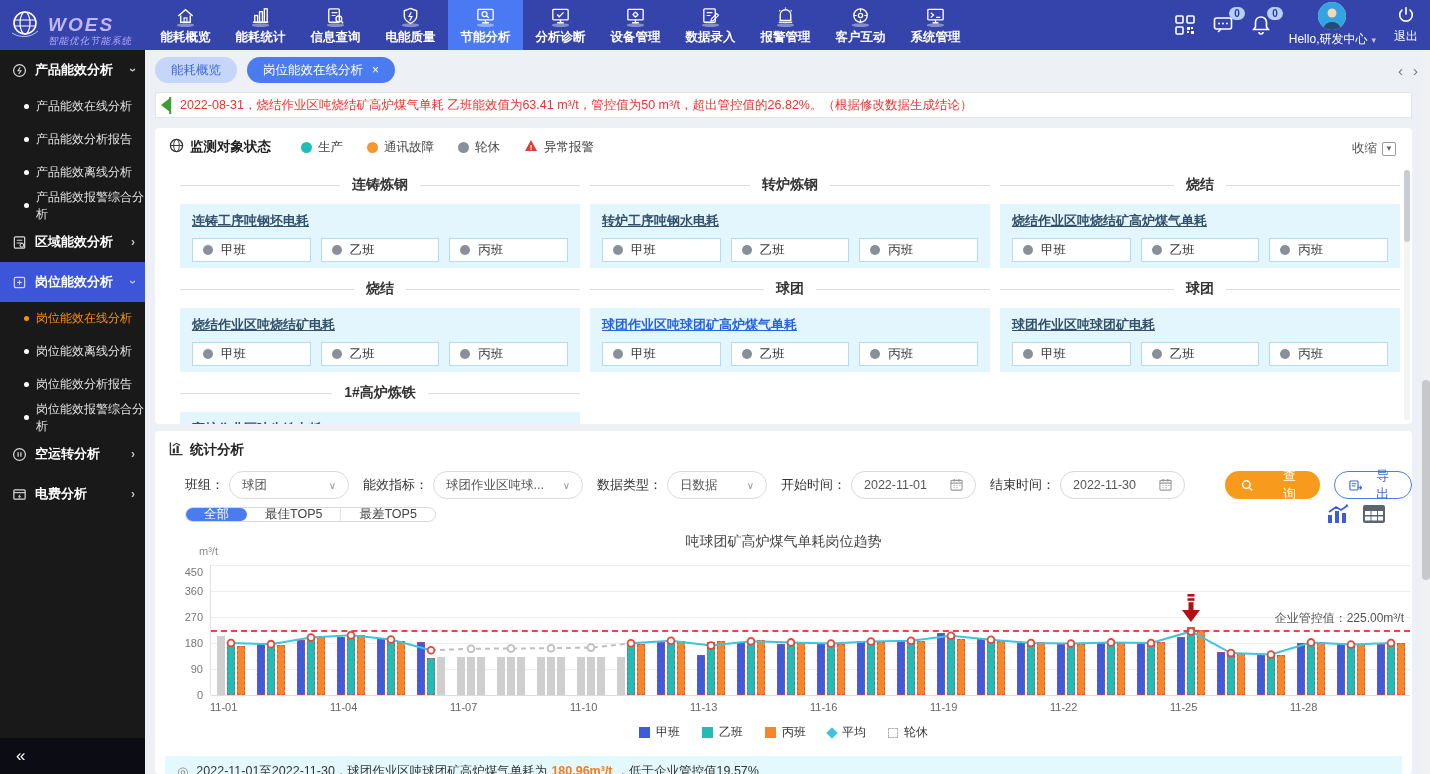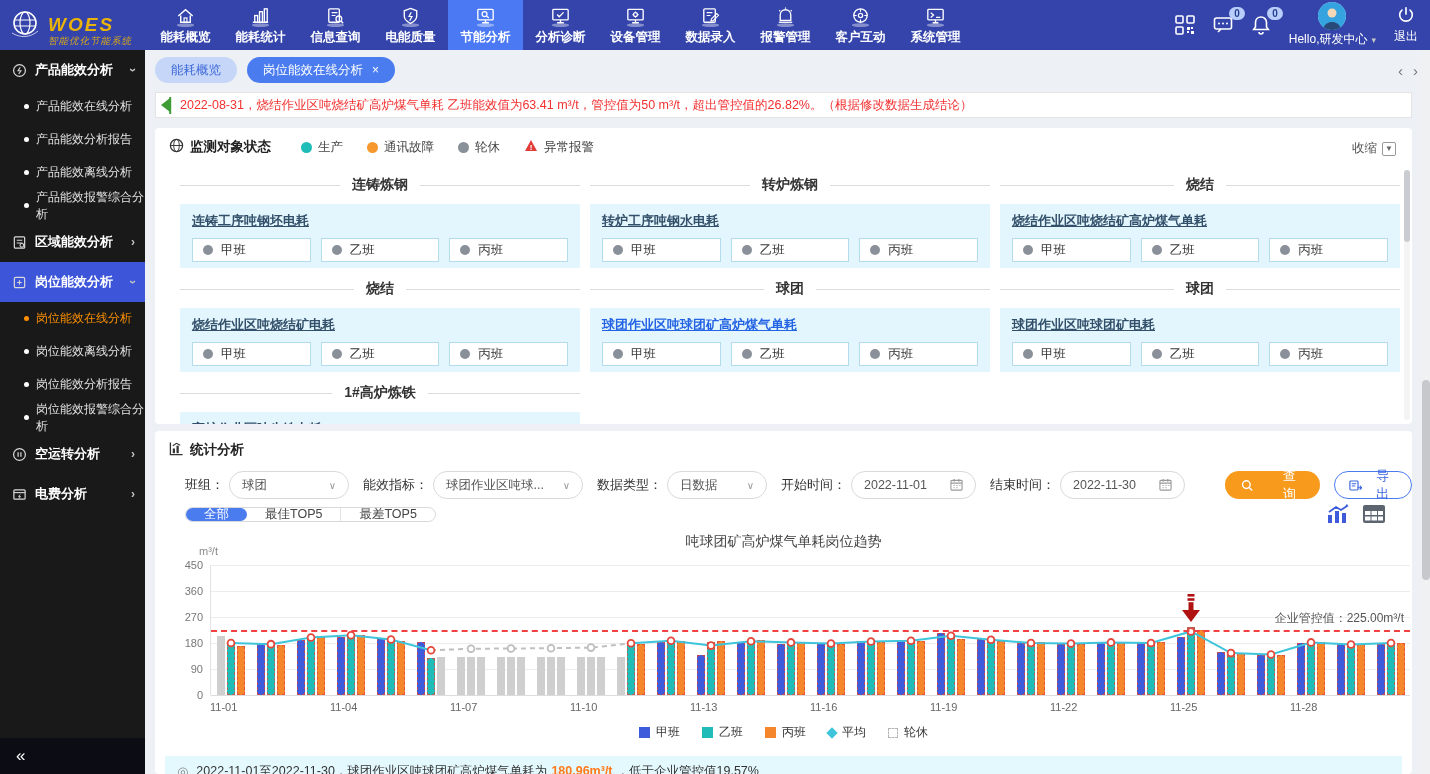--- a/index.html
+++ b/index.html
@@ -3,21 +3,21 @@
 <meta charset="utf-8">
 <style>
   * { margin:0; padding:0; box-sizing:border-box; }
   html,body { width:1430px; height:774px; overflow:hidden; }
   body { font-family:"Liberation Sans","DejaVu Sans",sans-serif; font-size:13px; background:#edf0f5; }
   .app { position:relative; width:1430px; height:774px; overflow:hidden; background:#edf0f5; }
 
   
   .topbar { position:absolute; top:0; left:0; width:1430px; height:50px; background:#3444ab; display:flex; z-index:5; }
   .logo { width:148px; display:flex; align-items:center; gap:6px; padding-left:8px; }
-  .logo-txt { color:#eab308; line-height:1.1;margin-top:12px; }
+  .logo-txt { color:#c4b5fd; line-height:1.1;margin-top:12px; }
   .logo-title { font-size:19px; font-weight:bold; font-style:italic; letter-spacing:2px; }
   .logo-sub { font-size:9.5px; font-style:italic; letter-spacing:1px; opacity:.92; }
   .topnav { display:flex; height:50px; }
   .nav-item { width:75px; display:flex; flex-direction:column; align-items:center; justify-content:center; gap:1px; color:#fff; font-size:12.5px; font-weight:bold; cursor:pointer; }
   .nav-item.active { background:#4a79f3; }
   .nav-ic svg { width:23px; height:23px; display:block; }
   .topbar-right { margin-left:auto; display:flex; align-items:center; gap:18px; padding-right:12px; color:#fff; }
   .tb-ic { position:relative; cursor:pointer; display:flex; }
   .tb-ic svg { width:20px; height:20px; }
   .badge { position:absolute; top:-8px; right:-12px; background:#b9cdfa; color:#23408f; border-radius:8px; font-size:10px; padding:0 5px; height:13px; line-height:13px; font-weight:bold; }
@@ -700,21 +700,21 @@
         </span>
       </div>
       <div class="chart-title">吨球团矿高炉煤气单耗岗位趋势</div>
       <div class="unit-label">m³/t</div>
       <div id="ylabels">
           <div class="ylab" style="left: 8px; top: 258px;">0</div>
           <div class="ylab" style="left: 8px; top: 232px;">90</div>
           <div class="ylab" style="left: 8px; top: 206px;">180</div>
           <div class="ylab" style="left: 8px; top: 180px;">270</div>
           <div class="ylab" style="left: 8px; top: 154px;">360</div>
-          <div class="ylab" style="left: 8px; top: 128px; text-align: right;">450</div>
+          <div class="ylab" style="left: 8px; top: 135px; text-align: right;">450</div>
         </div>
       <div class="plot" id="plot">
           <div class="gridline base" style="top: 130px;"></div>
           <div class="gridline" style="top: 104px;"></div>
           <div class="gridline" style="top: 78px;"></div>
           <div class="gridline" style="top: 52px;"></div>
           <div class="gridline" style="top: 26px;"></div>
           <div class="gridline" style="top: 0px;"></div>
           <div class="dgroup" style="left: 0px;">
             <div class="bar g" style="height: 59.2222px;"></div>

